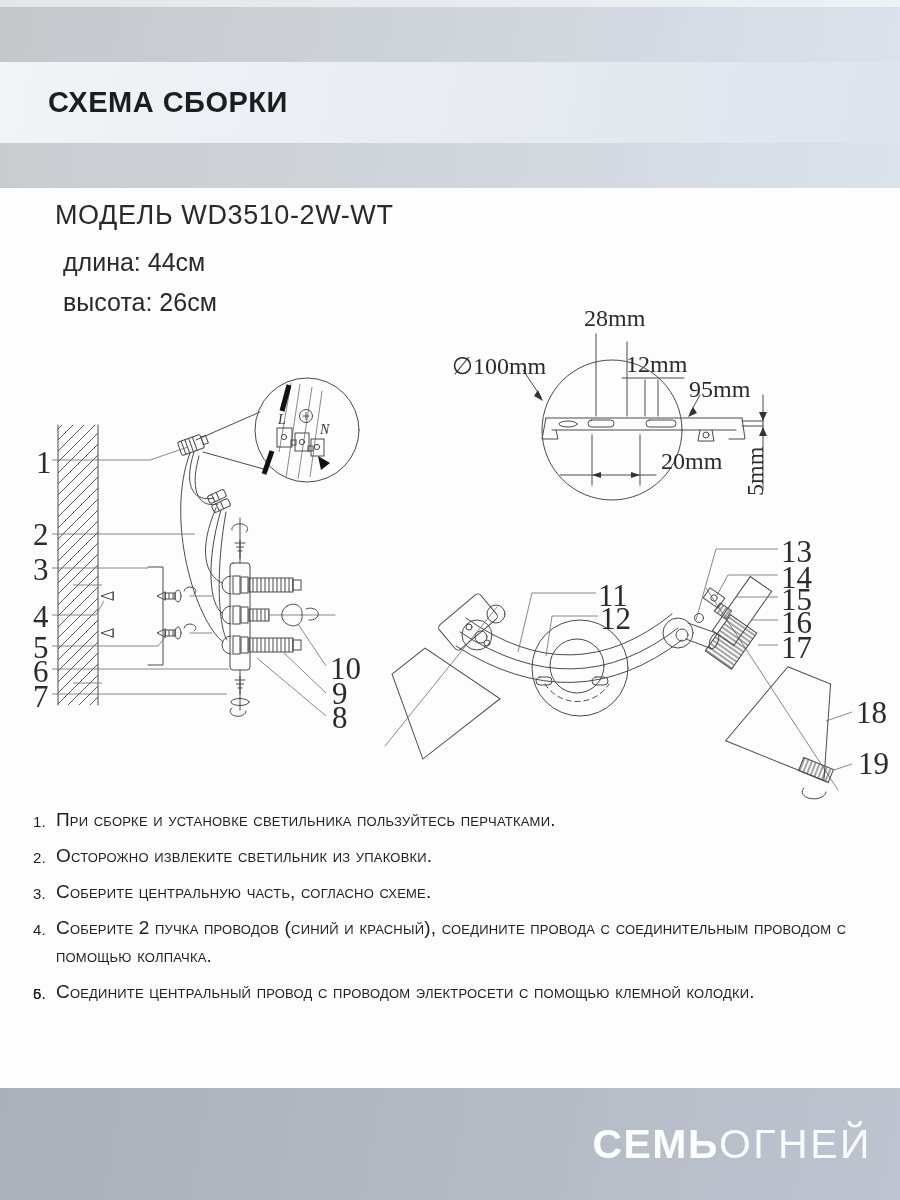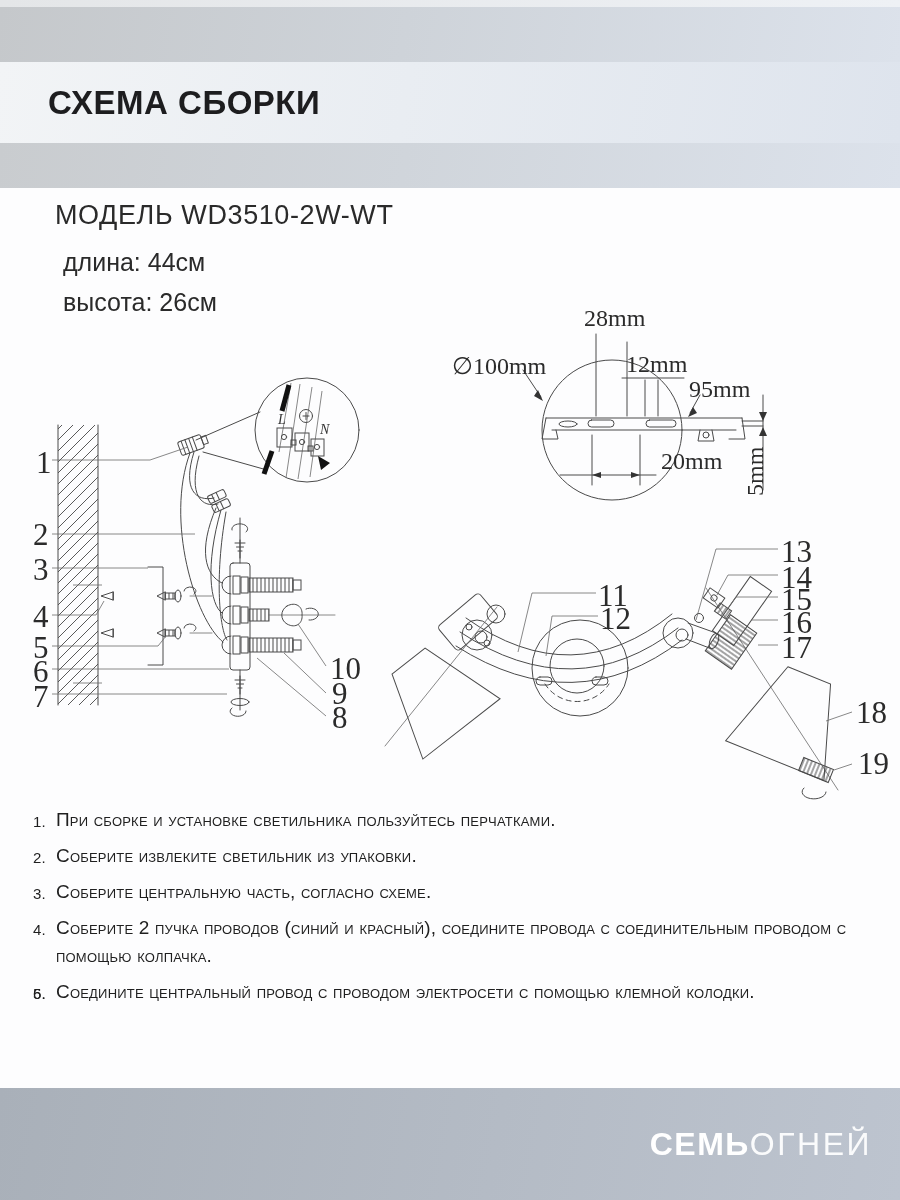--- a/index.html
+++ b/index.html
@@ -4,21 +4,21 @@
 <style>
   html,body{margin:0;padding:0;background:#ffffff;}
   .page{position:relative;width:900px;height:1200px;background:#fdfdfe;overflow:hidden;
         font-family:"Liberation Sans",sans-serif;color:#222;}
   
   .band{position:absolute;left:0;width:900px;}
   .band-edge{top:0;height:7px;background:linear-gradient(to right,#e4e6e8,#eef1f5);}
   .band-top{top:7px;height:55px;background:linear-gradient(100deg,#c5c8cb 0%,#ced3d9 45%,#dce2eb 100%);}
   .band-title{top:62px;height:81px;background:linear-gradient(100deg,#f2f4f6 0%,#e9edf2 45%,#dee4ed 100%);
               display:flex;align-items:center;}
-  .band-title h1{margin:0 0 0 48px;font-size:33px;font-weight:700;letter-spacing:.5px;color:#1d1d1f;}
+  .band-title h1{margin:0 0 0 48px;font-size:29px;font-weight:700;letter-spacing:.5px;color:#1d1d1f;}
   .band-sub{top:143px;height:45px;background:linear-gradient(100deg,#c9cccf 0%,#d0d5db 45%,#dce2eb 100%);}
   
   .product{position:absolute;left:55px;top:200px;}
   .model-line{font-size:27px;letter-spacing:.6px;color:#2a2a2a;margin-bottom:11px;}
   .spec{font-size:25px;color:#2a2a2a;line-height:40px;margin-left:8px;}
   
   .diagram{position:absolute;left:0;top:190px;width:900px;height:620px;}
   .diagram svg{position:absolute;left:0;top:0;}
   .callout{position:absolute;font-family:"Liberation Serif","DejaVu Serif",serif;
            font-size:31px;color:#2b2b2b;line-height:1;}
@@ -29,21 +29,21 @@
   .instructions{position:absolute;left:30px;top:806px;width:848px;}
   .instructions h2{margin:0 0 28px 0;font-size:24px;font-weight:700;color:#1e1e1e;letter-spacing:.2px;}
   .instructions ol{list-style:none;margin:0;padding:0;}
   .instructions li{position:relative;padding-left:26px;margin-bottom:8px;
                    font-size:19px;line-height:28px;color:#1f1f1f;font-variant-caps:small-caps;letter-spacing:.2px;}
   .instructions .num{position:absolute;left:3px;top:2px;font-size:15px;font-variant-caps:normal;}
   
   .footer{position:absolute;left:0;top:1088px;width:900px;height:112px;
           background:linear-gradient(100deg,#a9b0b9 0%,#b4bbc5 55%,#bdc4cf 100%);
           display:flex;align-items:center;justify-content:flex-end;padding-right:28px;box-sizing:border-box;}
-  .brand{font-size:32px;color:#ffffff;letter-spacing:1.5px;white-space:nowrap;}
+  .brand{font-size:41px;color:#ffffff;letter-spacing:1.5px;white-space:nowrap;}
   .brand .b{font-weight:700;}
   .brand .l{font-weight:400;color:rgba(255,255,255,.93);letter-spacing:2.5px;}
   
   .art{stroke:#4a4a4a;stroke-width:1;fill:none;stroke-linecap:round;}
   .art-thin{stroke:#6a6a6a;stroke-width:.8;fill:none;}
   .fillr{fill:#333;stroke:none;}
   .svgtxt{font-family:"Liberation Serif","DejaVu Serif",serif;font-style:italic;font-size:14px;fill:#333;stroke:none;}
 </style>
 </head>
 <body>
@@ -320,21 +320,21 @@
     <div class="callout" style="left:781px;top:394px">15</div>
     <div class="callout" style="left:781px;top:417px">16</div>
     <div class="callout" style="left:781px;top:442px">17</div>
     <div class="callout" style="left:856px;top:507px">18</div>
     <div class="callout" style="left:858px;top:558px">19</div>
   </div>
 
   <div class="instructions">
     <ol>
       <li><span class="num">1.</span><span>При сборке и установке светильника пользуйтесь перчатками.</span></li>
-      <li><span class="num">2.</span><span>Соберите извлеките светильник из упаковки.</span></li>
+      <li><span class="num">2.</span><span>Осторожно извлеките светильник из упаковки.</span></li>
       <li><span class="num">3.</span><span>Соберите центральную часть, согласно схеме.</span></li>
       <li><span class="num">4.</span><span>Соберите 2 пучка проводов (синий и красный), соедините провода с соединительным проводом с помощью колпачка.</span></li>
       <li><span class="num">5.</span></li>
       <li><span class="num">6.</span><span>Соедините центральный провод с проводом электросети с помощью клемной колодки.</span></li>
     </ol>
   </div>
 
   <div class="footer">
     <div class="brand">
       <span class="b">СЕМЬ</span><span class="l">ОГНЕЙ</span>

